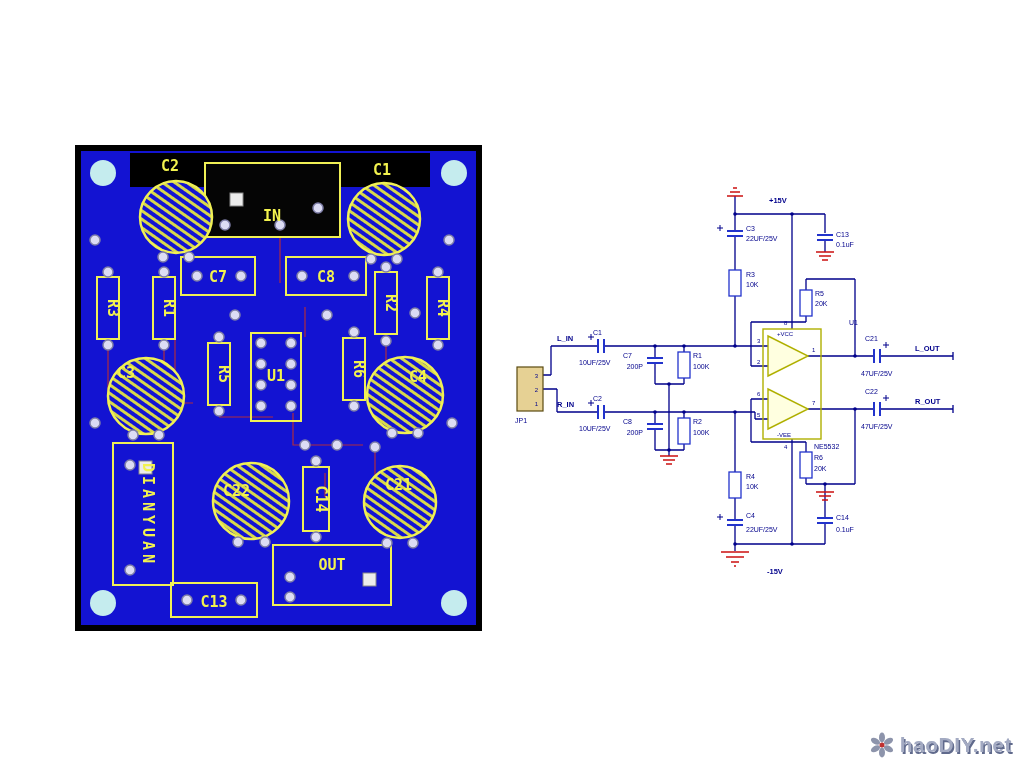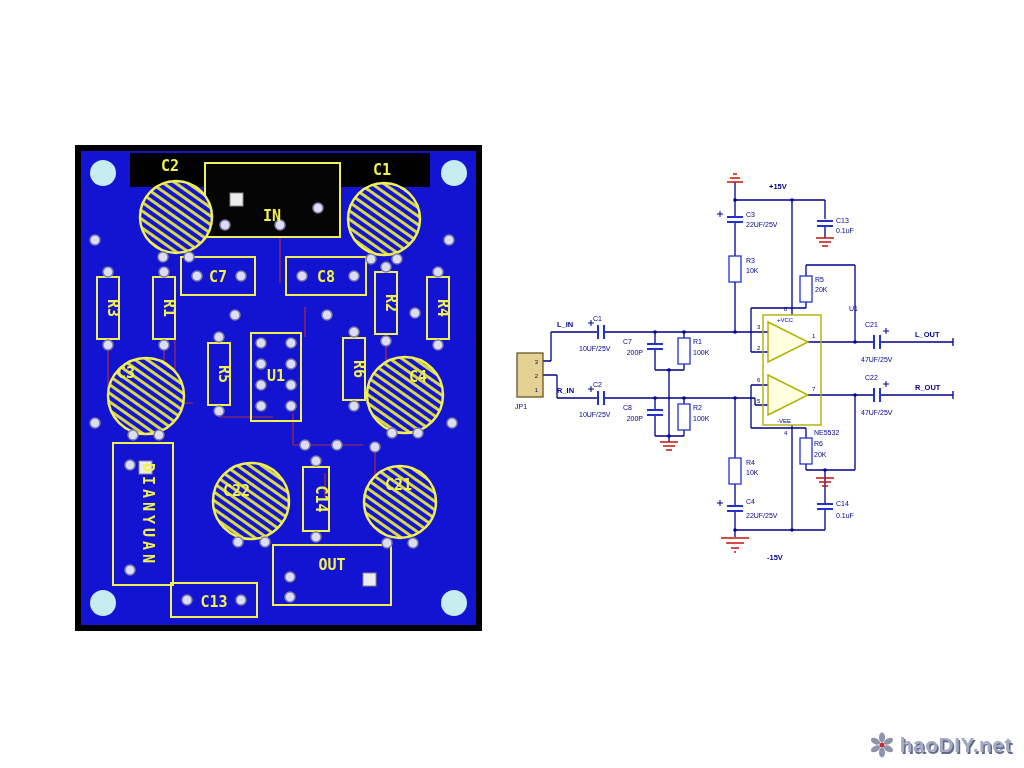--- a/index.html
+++ b/index.html
@@ -1,21 +1,21 @@
 <!DOCTYPE html>
 <html><head>
 <meta charset="utf-8">
 <style>
   html,body{margin:0;padding:0;}
   body{
     width:1024px;height:768px;background:#ffffff;position:relative;overflow:hidden;
     font-family:"Liberation Sans",sans-serif;
   }
   .pcb-wrap{position:absolute;left:75px;top:145px;width:407px;height:486px;}
-  .sch-wrap{position:absolute;left:505px;top:170px;width:460px;height:400px;}
+  .sch-wrap{position:absolute;left:505px;top:184px;width:460px;height:400px;}
   .watermark{position:absolute;right:12px;bottom:10px;display:flex;align-items:center;gap:5px;}
   .wm-text{
     font-size:21px;font-weight:bold;color:#a3aac2;letter-spacing:.5px;
     text-shadow:1.5px 1.5px 0 #606a8c;
     font-family:"Liberation Sans",sans-serif;
   }
   svg text{user-select:none;}
   .pcb-label{fill:#f2f24e;font-family:"DejaVu Sans Mono",monospace;font-weight:bold;font-size:15px;}
   .sch-t{fill:#00008b;font-family:"Liberation Sans",sans-serif;font-size:7px;}
   .sch-net{fill:#00008b;font-family:"Liberation Sans",sans-serif;font-size:7.5px;font-weight:bold;}

